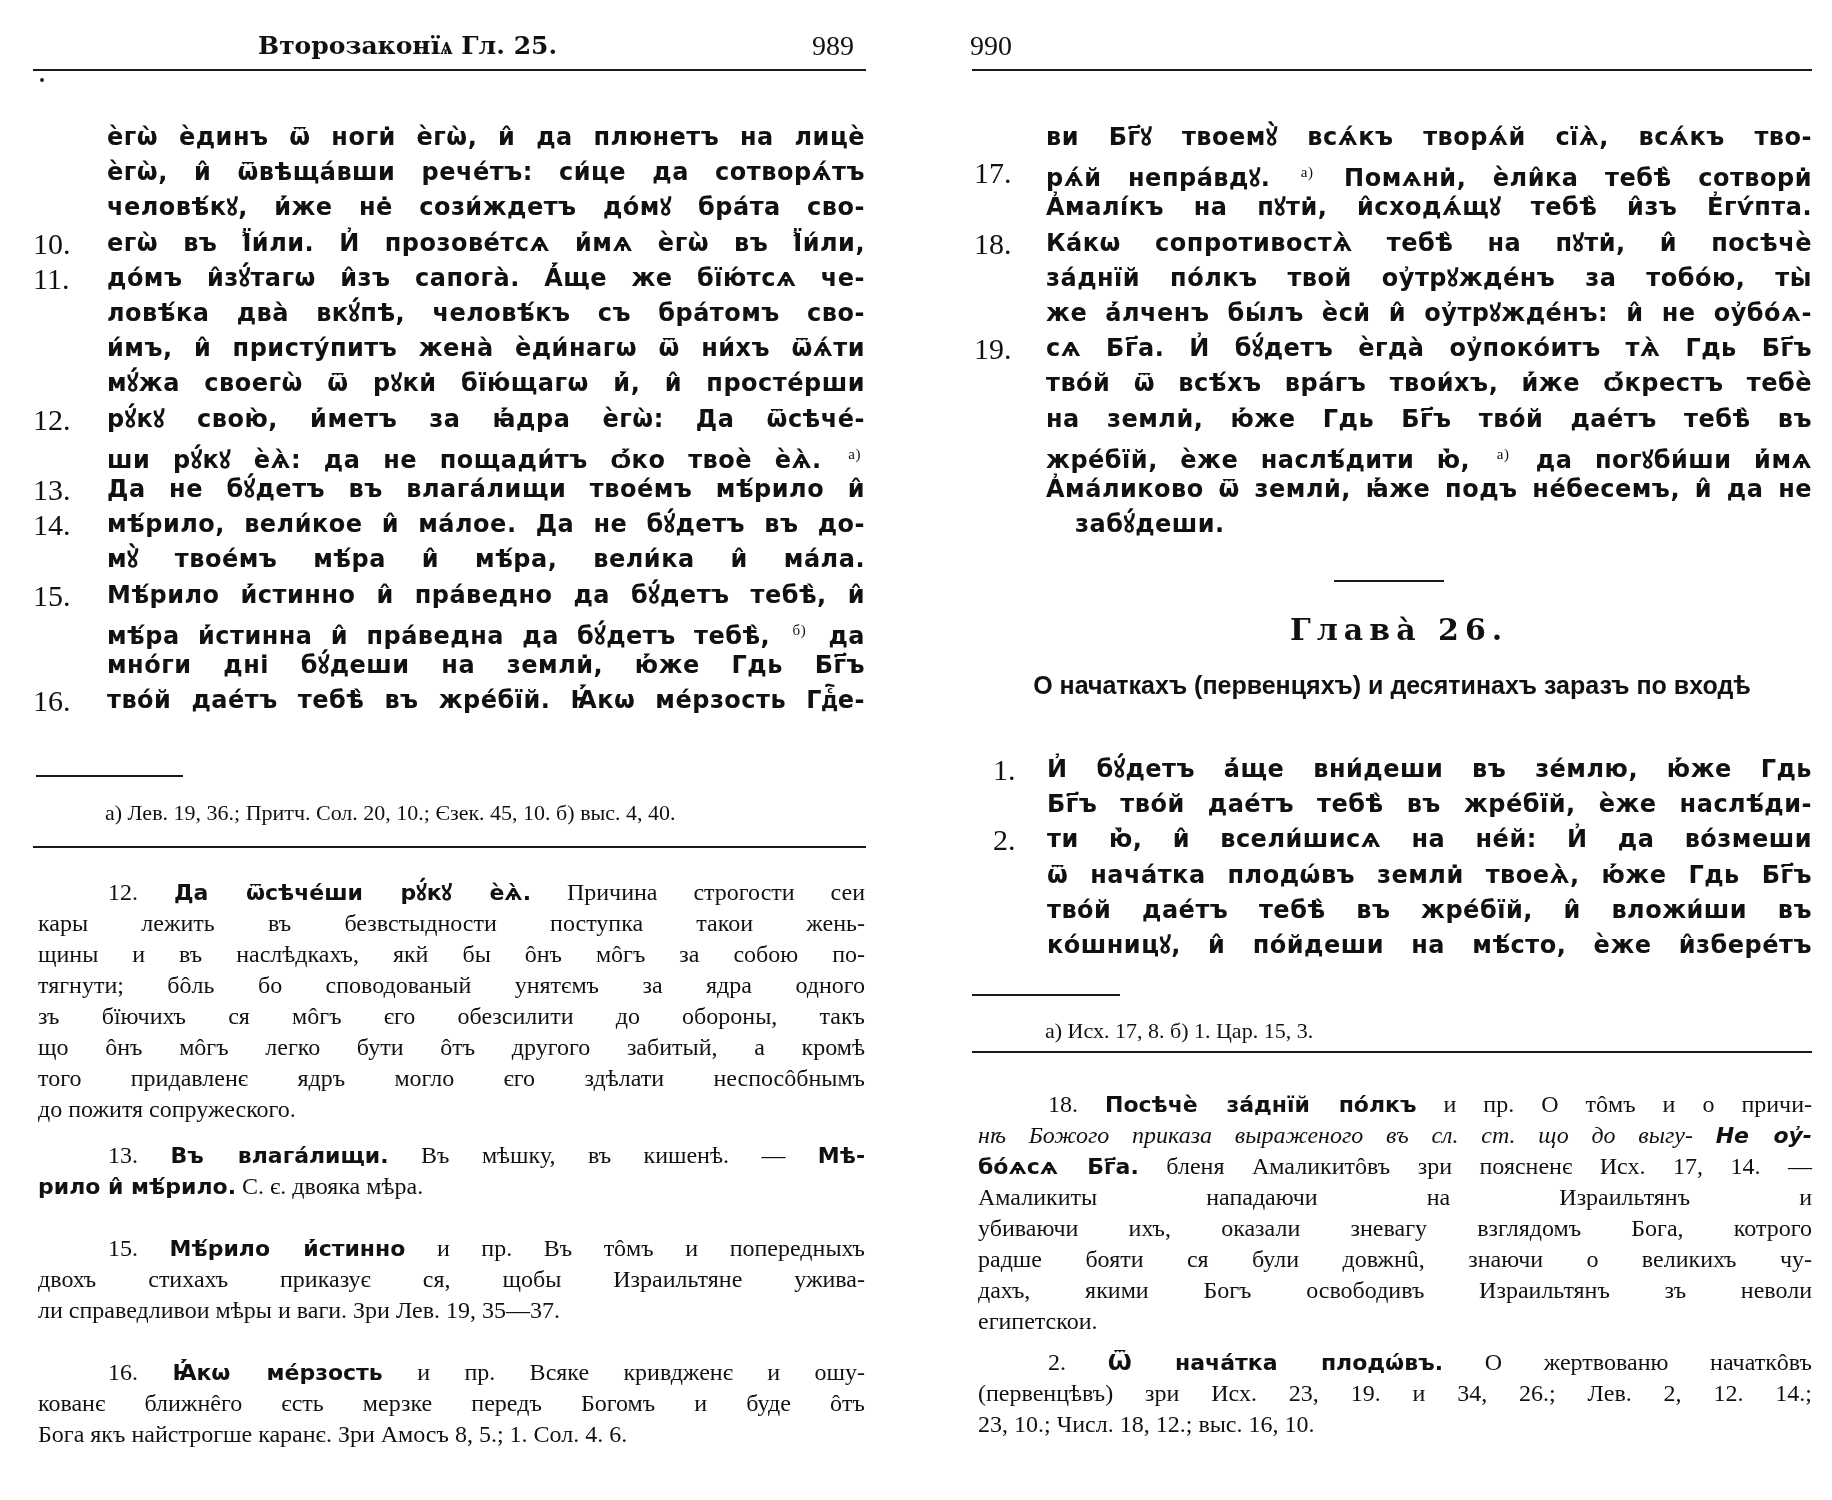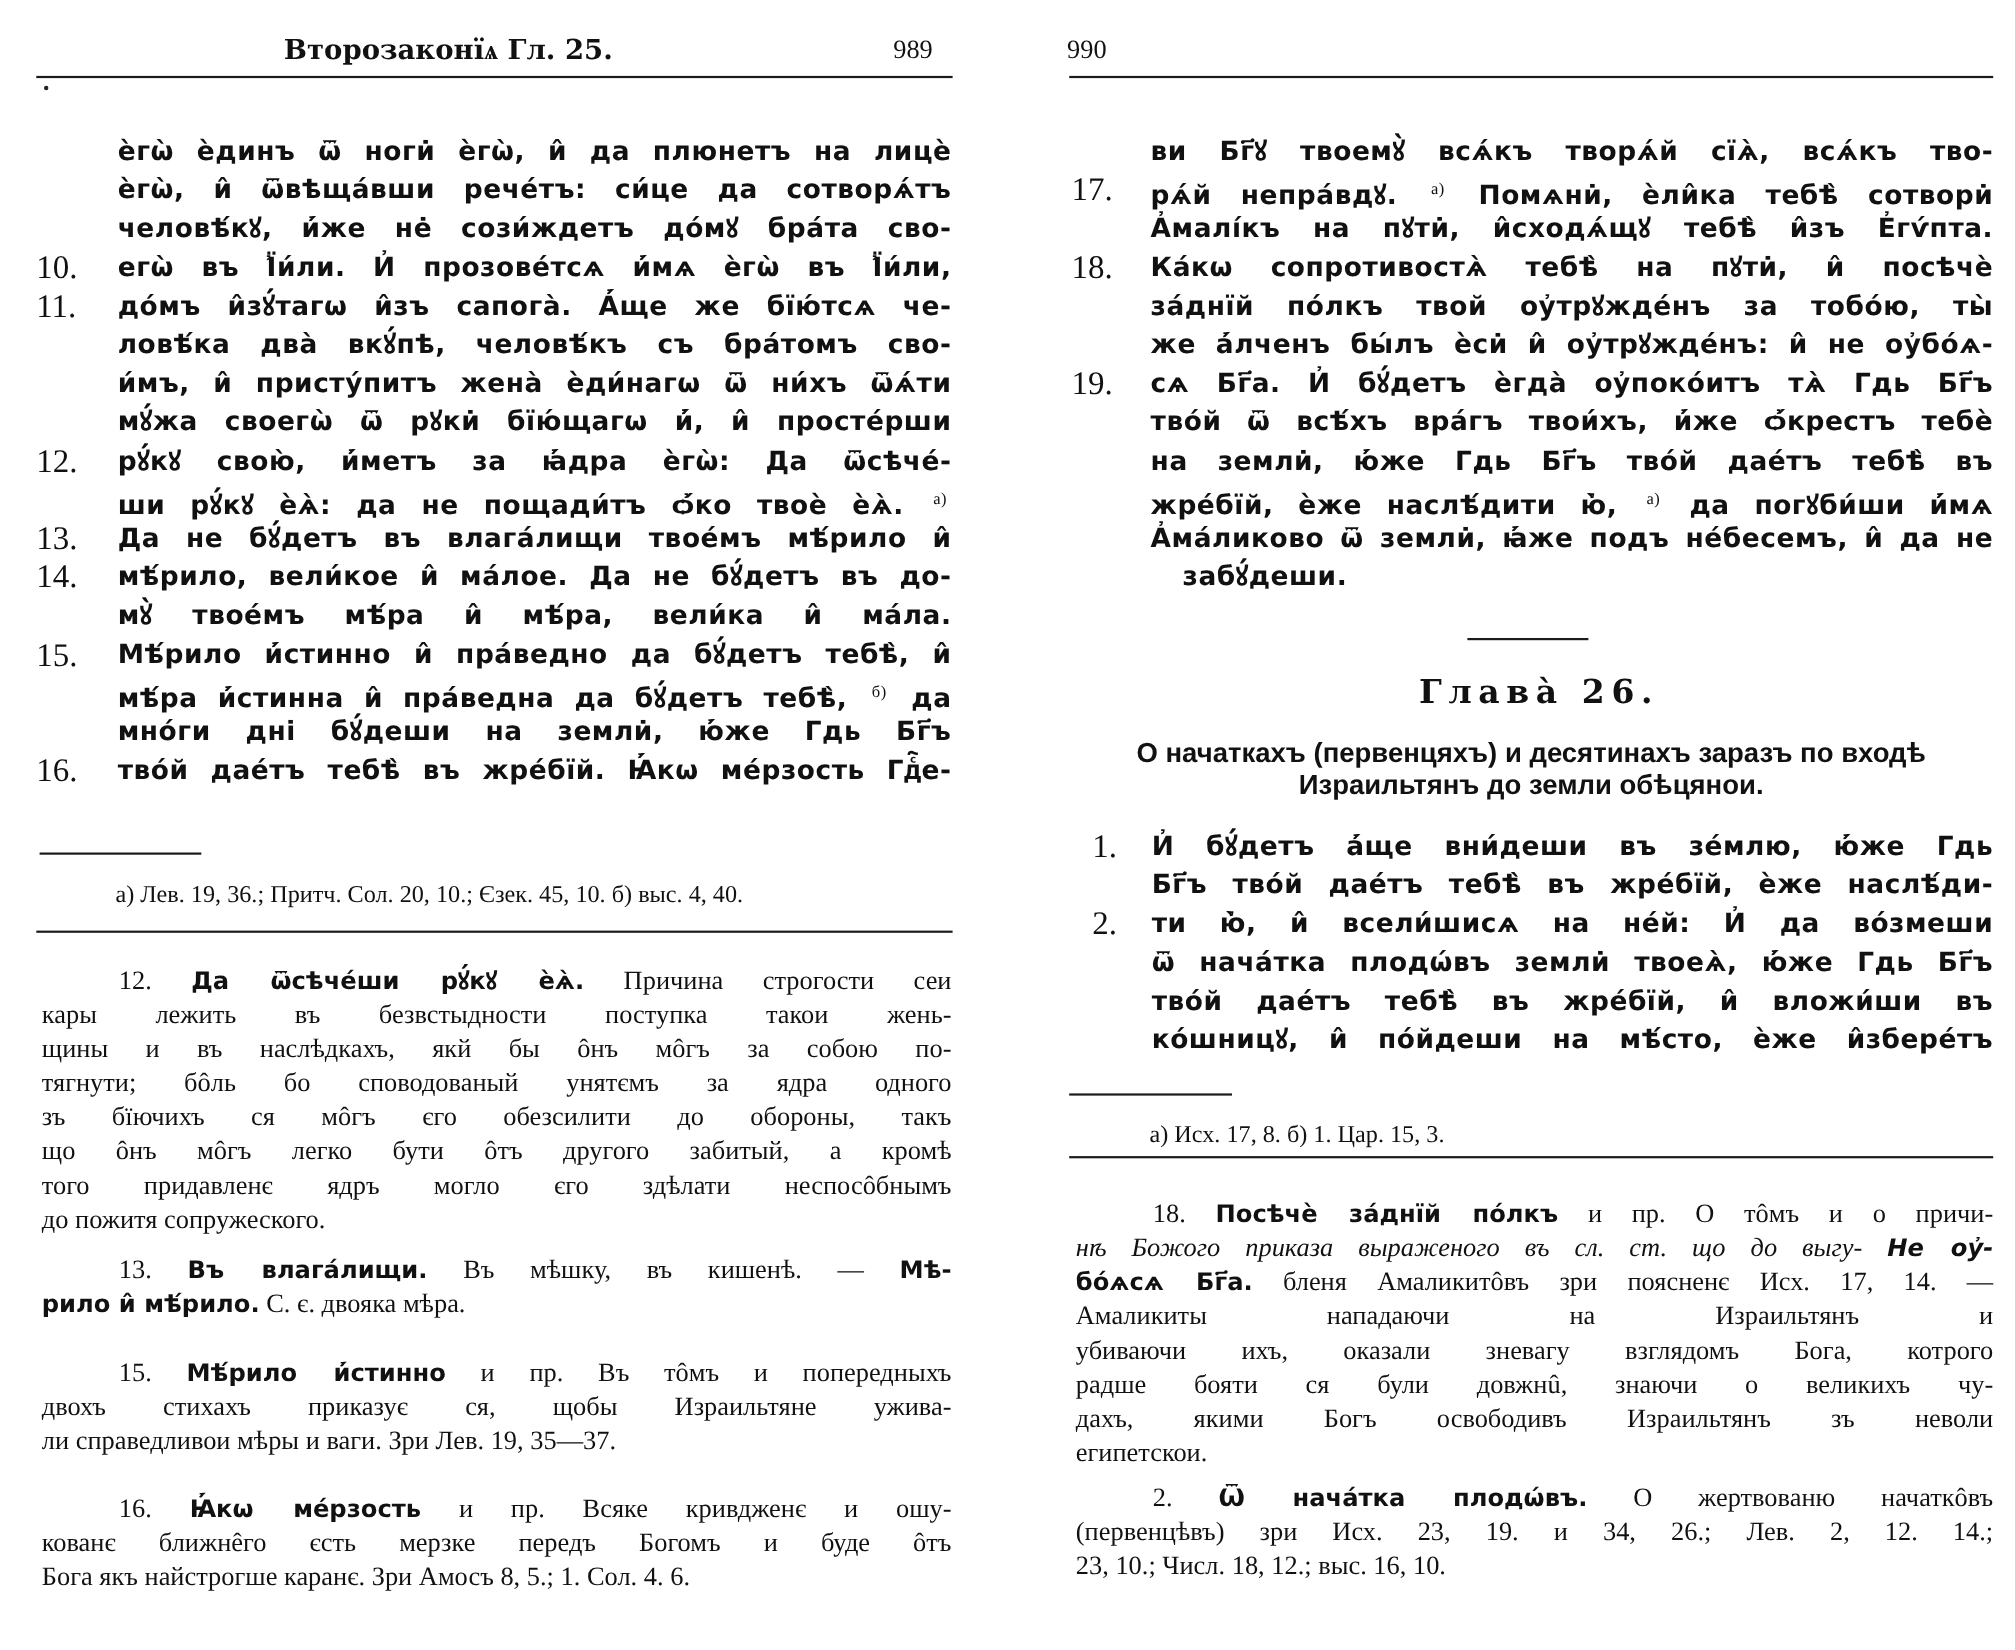--- a/index.html
+++ b/index.html
@@ -1,21 +1,21 @@
 <!DOCTYPE html>
 <html><head>
 <meta charset="utf-8">
 <style>
   html, body { margin:0; padding:0; background:#ffffff; }
   body { width:1832px; height:1500px; position:relative; overflow:hidden; color:#111; }
   .page { position:absolute; top:0; height:1500px; }
   #left-page { left:0; width:900px; }
   #right-page { left:930px; width:902px; }
   .hdr { position:absolute; top:28px; height:36px; font-family:"DejaVu Serif", serif; font-weight:bold; font-size:25px; line-height:36px; white-space:nowrap; }
-  .pno { position:absolute; top:28px; height:36px; font-family:"Liberation Serif", serif; font-size:24px; line-height:36px; }
+  .pno { position:absolute; top:28px; height:36px; font-family:"Liberation Serif", serif; font-size:28px; line-height:36px; }
   .rule { position:absolute; height:2px; background:#1a1a1a; }
   .verse-line { position:absolute; height:35px; line-height:35px; font-family:"DejaVu Sans", sans-serif; font-weight:bold; font-size:24px; white-space:nowrap; letter-spacing:0.5px; }
   .vnum { position:absolute; height:35px; line-height:35px; font-family:"Liberation Serif", serif; font-size:30px; white-space:nowrap; }
   .fn { position:absolute; height:30px; line-height:30px; font-family:"Liberation Serif", serif; font-size:22px; white-space:nowrap; }
   .cm-line { position:absolute; height:31px; line-height:31px; font-family:"Liberation Serif", serif; font-size:24px; white-space:nowrap; }
   .cm-line b { font-family:"DejaVu Sans", sans-serif; font-weight:bold; font-size:22px; }
   .chap-title { position:absolute; font-family:"DejaVu Serif", serif; font-weight:bold; font-size:30px; letter-spacing:6px; white-space:nowrap; line-height:40px; height:40px; }
   .chap-sub { position:absolute; font-family:"Liberation Sans", sans-serif; font-weight:bold; font-size:25px; white-space:nowrap; text-align:center; line-height:30px; height:30px; }
   .dot { position:absolute; width:4px; height:4px; border-radius:50%; background:#222; }
 </style>
@@ -97,21 +97,20 @@
       <div class="verse-line" style="left:116px; top:366.40000000000003px; width:766px; text-align:justify; text-align-last:justify;"><span>тво́й ѿ всѣ́хъ вра́гъ твои́хъ, и҆́же ѻ҆́крестъ тебѐ</span></div>
       <div class="verse-line" style="left:116px; top:401.6px; width:766px; text-align:justify; text-align-last:justify;"><span>на земли̇, ю҆́же Гдь Бг҃ъ тво́й дае́тъ тебѣ̀ въ</span></div>
       <div class="verse-line" style="left:116px; top:436.8px; width:766px; text-align:justify; text-align-last:justify;"><span>жре́бїй, ѐже наслѣ́дити ю҆̀,</span> <sup style="font-family:&quot;Liberation Serif&quot;,serif;font-weight:normal;font-size:15px;margin:0 4px;">а)</sup> <span>да погꙋби́ши и҆́мѧ</span></div>
       <div class="verse-line" style="left:116px; top:472px; width:766px; text-align:justify; text-align-last:justify;"><span>А҆ма́ликово ѿ земли̇, ꙗ҆́же подъ не́бесемъ, и̂ да не</span></div>
       <div class="verse-line" style="left:116px; top:507.20000000000005px; width:766px; text-align:justify; text-align-last:justify;margin-left:29px;"><span>забꙋ́деши.</span></div>
     </div>
 
   <div class="rule" style="left:404px; top:580px; width:110px; height:1.5px;"></div>
   <div class="chap-title" style="left:360px; top:610px;">Глава̀ 26.</div>
   <div class="chap-sub" style="left:42px; top:670px; width:840px;">О начаткахъ (первенцяхъ) и десятинахъ заразъ по входѣ</div>
-  <div class="chap-sub" style="left:42px; top:699px; width:840px;">Израильтянъ до земли обѣцянои.</div>
 
   <div id="right-verses-bottom">
       <div class="vnum" style="left:63px; top:752px;">1.</div>
       <div class="verse-line" style="left:117px; top:752px; width:765px; text-align:justify; text-align-last:justify;"><span>И҆ бꙋ́детъ а҆́ще вни́деши въ зе́млю, ю҆́же Гдь</span></div>
       <div class="verse-line" style="left:117px; top:787.2px; width:765px; text-align:justify; text-align-last:justify;"><span>Бг҃ъ тво́й дае́тъ тебѣ̀ въ жре́бїй, ѐже наслѣ́ди-</span></div>
       <div class="vnum" style="left:63px; top:822.4px;">2.</div>
       <div class="verse-line" style="left:117px; top:822.4px; width:765px; text-align:justify; text-align-last:justify;"><span>ти ю҆̀, и̂ всели́шисѧ на не́й: И҆ да во́змеши</span></div>
       <div class="verse-line" style="left:117px; top:857.6px; width:765px; text-align:justify; text-align-last:justify;"><span>ѿ нача́тка плодѡ́въ земли̇ твоеѧ̀, ю҆́же Гдь Бг҃ъ</span></div>
       <div class="verse-line" style="left:117px; top:892.8px; width:765px; text-align:justify; text-align-last:justify;"><span>тво́й дае́тъ тебѣ̀ въ жре́бїй, и̂ вложи́ши въ</span></div>
       <div class="verse-line" style="left:117px; top:928px; width:765px; text-align:justify; text-align-last:justify;"><span>ко́шницꙋ, и̂ по́йдеши на мѣ́сто, ѐже и̂збере́тъ</span></div>

